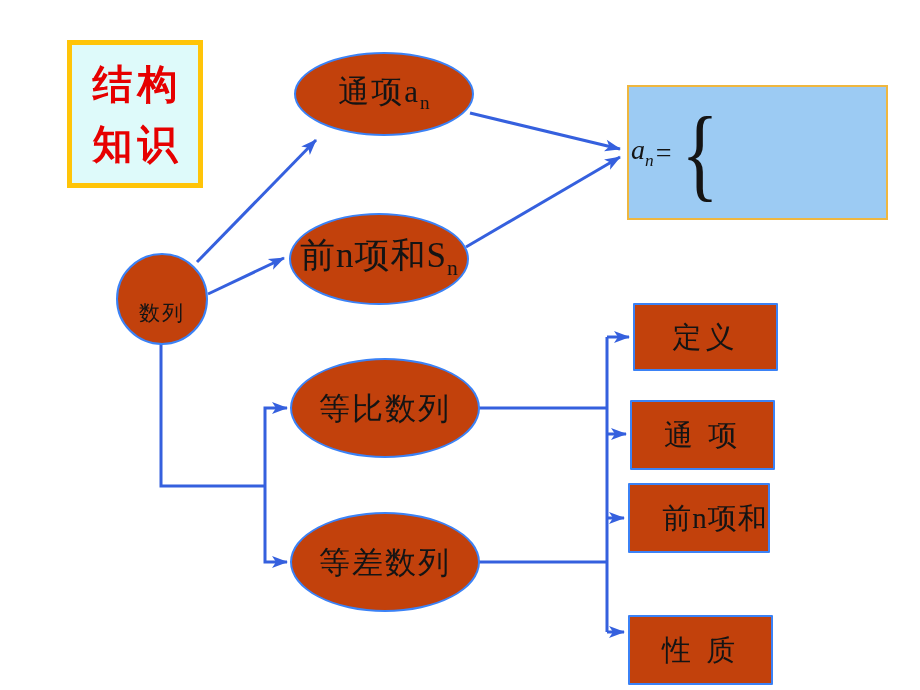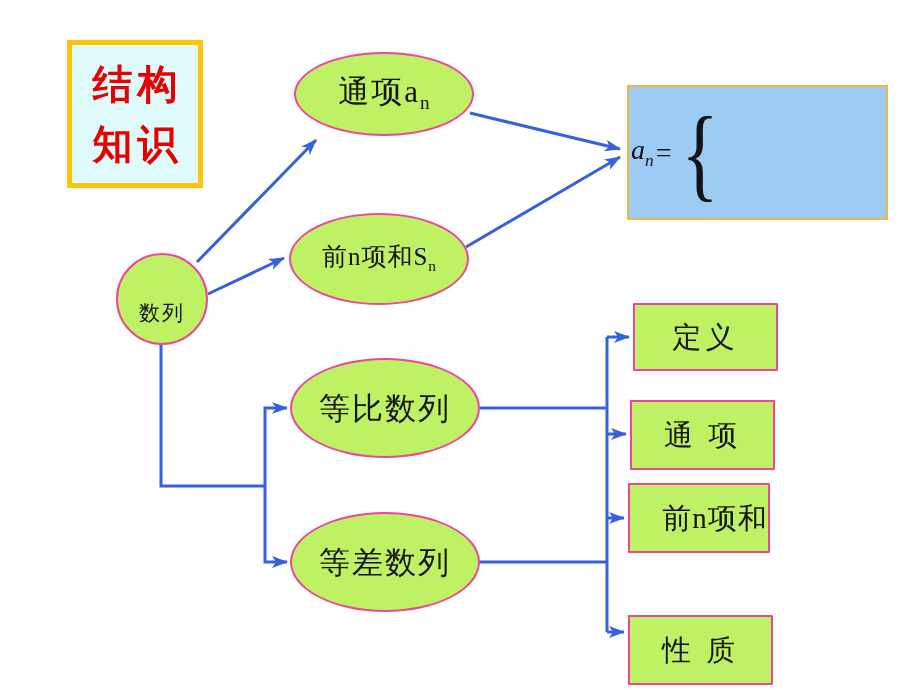--- a/index.html
+++ b/index.html
@@ -9,22 +9,22 @@
     background:#ffffff;
     overflow:hidden;
     font-family:"Liberation Serif","DejaVu Serif",serif;
     color:#141414;
   }
   #connectors{position:absolute;left:0;top:0;width:920px;height:690px;}
 
   .node{
     position:absolute;
     display:flex;align-items:center;justify-content:center;
-    background:#bef264;
-    border:2px solid #ec4899;
+    background:#c2410c;
+    border:2px solid #3b82f6;
     box-sizing:border-box;
     text-align:center;
   }
   .ellipse{border-radius:50%;}
   .rect{border-radius:1px;}
 
   .node-label{font-size:31px;letter-spacing:2px;line-height:1;}
   .node-label sub{font-size:0.62em;letter-spacing:0;}
   .leaf-label{font-size:29px;letter-spacing:4px;line-height:1;}
 
@@ -94,21 +94,21 @@
 
   <div class="node ellipse" style="left:116px;top:253px;width:92px;height:92px;">
     <span class="node-label" style="font-size:21px;margin-top:28px;">数列</span>
   </div>
 
   <div class="node ellipse" style="left:294px;top:52px;width:180px;height:84px;">
     <span class="node-label"><span>通项a</span><sub>n</sub></span>
   </div>
 
   <div class="node ellipse" style="left:289px;top:213px;width:180px;height:92px;">
-    <span class="node-label" style="font-size:25px;letter-spacing:1px;"><span>前n项和S</span><sub>n</sub></span>
+    <span class="node-label" style="font-size:35px;letter-spacing:1px;"><span>前n项和S</span><sub>n</sub></span>
   </div>
 
   <div id="formula-box">
     <span><span>a</span><sub>n</sub></span>
     <span class="f-eq">=</span>
     <span class="f-brace">{</span>
   </div>
 
   <div class="node ellipse" style="left:290px;top:358px;width:190px;height:100px;">
     <span class="node-label">等比数列</span>

